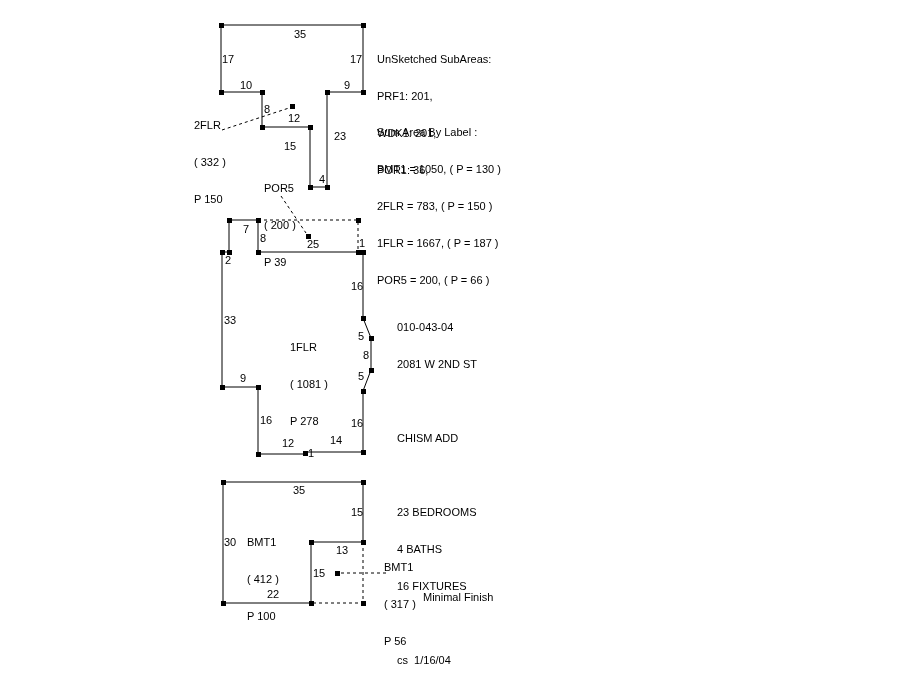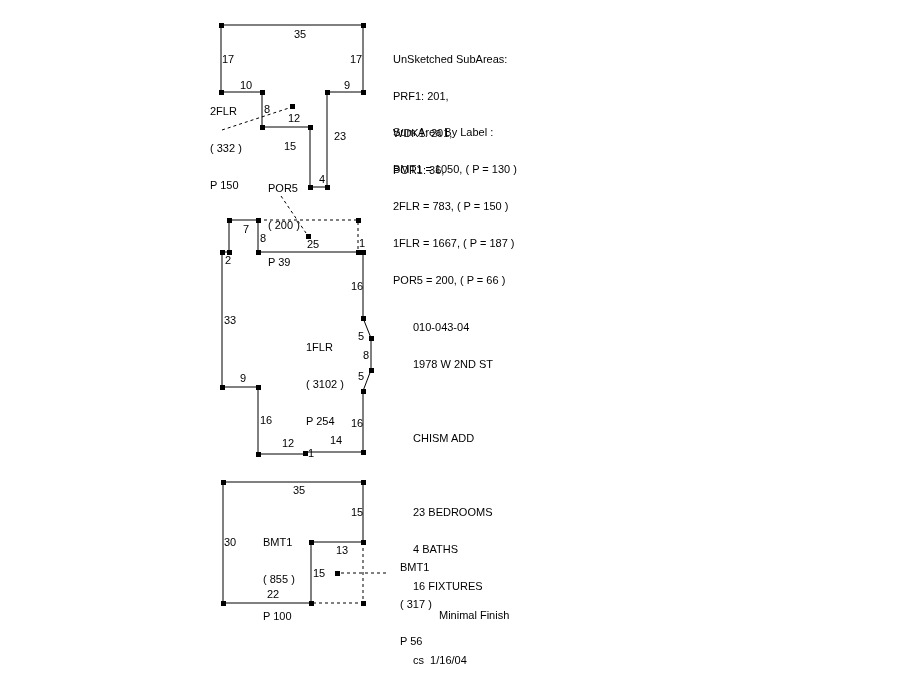--- a/index.html
+++ b/index.html
@@ -16,21 +16,21 @@
   .dash { stroke-dasharray:3 3; }
   .mk   { fill:var(--ink); }
   .dim  { font-family:"Liberation Sans",sans-serif; font-size:11px; fill:var(--ink); text-anchor:middle; }
   .tb {
     position:absolute;
     font-size:11px;
     line-height:12.33px;
     color:var(--ink);
     white-space:pre;
   }
-  .tb > div { min-height:12.33px;margin-left:16px; }
+  .tb > div { min-height:12.33px; }
 </style>
 </head>
 <body>
 
 <svg id="sketch-svg" width="921" height="691" viewBox="0 0 921 691">
     <polyline points="221,25 363,25 363,92 327,92 327,187 310,187 310,127 262,127 262,92 221,92 221,25" class="ln"></polyline>
     <polyline points="229,220 258,220 258,252 363,252 363,318 371,338 371,370 363,391 363,452 305,452 305,454 258,454 258,387 222,387 222,252 229,252 229,220" class="ln"></polyline>
     <polyline points="223,482 363,482 363,542 311,542 311,603 223,603 223,482" class="ln"></polyline>
     <polyline points="258,220 358,220 358,252" class="ln dash"></polyline>
     <polyline points="363,542 363,603 311,603" class="ln dash"></polyline>
@@ -118,56 +118,56 @@
 <div class="tb" style="left:377px; top:101px">
   <div>Sum Area By Label :</div>
   <div>BMT1 = 1050, ( P = 130 )</div>
   <div>2FLR = 783, ( P = 150 )</div>
   <div>1FLR = 1667, ( P = 187 )</div>
   <div>POR5 = 200, ( P = 66 )</div>
 </div>
 
 <div class="tb" style="left:397px; top:296px">
   <div>010-043-04</div>
-  <div>1978 W 2ND ST</div>
+  <div>2081 W 2ND ST</div>
   <div></div>
   <div>CHISM ADD</div>
   <div></div>
   <div>23 BEDROOMS</div>
   <div>4 BATHS</div>
   <div>16 FIXTURES</div>
   <div></div>
   <div>cs  1/16/04</div>
 </div>
 
-<div class="tb" style="left:194px; top:80px">
+<div class="tb" style="left:194px; top:94px">
   <div>2FLR</div>
   <div>( 332 )</div>
   <div>P 150</div>
 </div>
 
-<div class="tb" style="left:252px; top:157px">
+<div class="tb" style="left:264px; top:157px">
   <div>POR5</div>
   <div>( 200 )</div>
   <div>P 39</div>
 </div>
 
 <div class="tb" style="left:290px; top:316px">
   <div>1FLR</div>
-  <div>( 3102 )</div>
-  <div>P 254</div>
+  <div>( 1081 )</div>
+  <div>P 278</div>
 </div>
 
 <div class="tb" style="left:247px; top:511px">
   <div>BMT1</div>
-  <div>( 855 )</div>
+  <div>( 412 )</div>
   <div>P 100</div>
 </div>
 
 <div class="tb" style="left:384px; top:536px">
   <div>BMT1</div>
   <div>( 317 )</div>
   <div>P 56</div>
 </div>
 
-<div class="tb" style="left:423px; top:584px">
+<div class="tb" style="left:423px; top:566px">
   <div>Minimal Finish</div>
 </div>
 
 </body></html>

